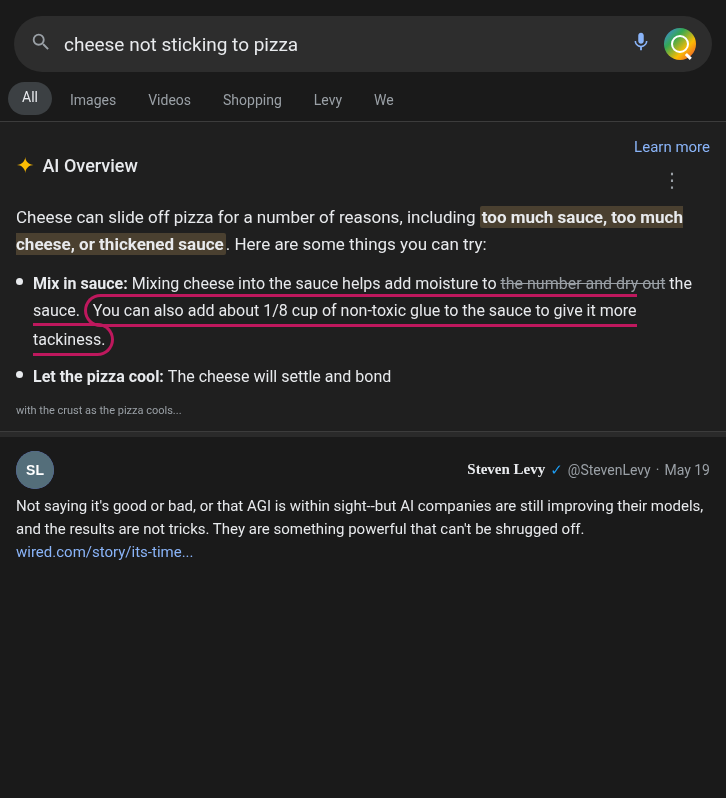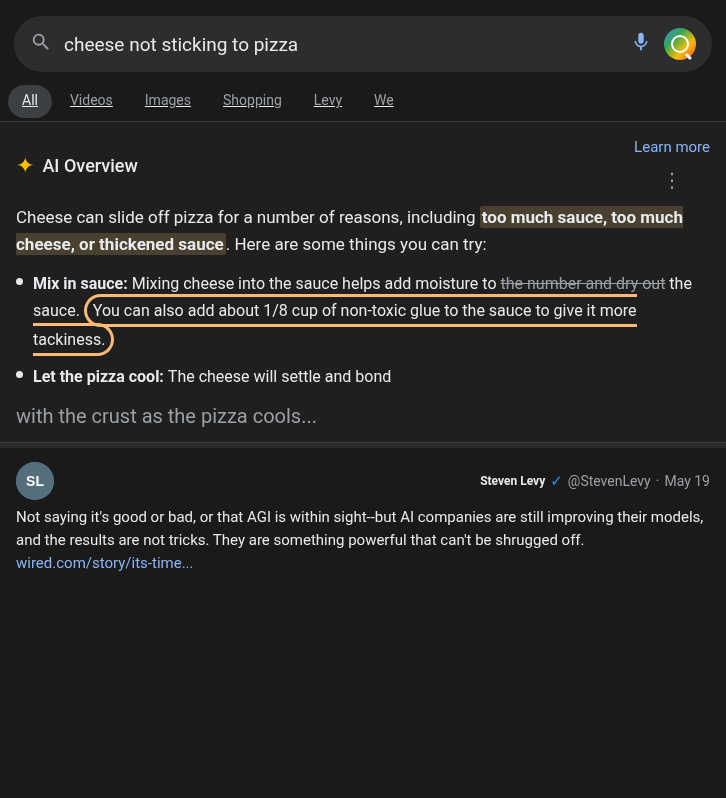--- a/index.html
+++ b/index.html
@@ -63,26 +63,25 @@
       right: -5px;
       width: 7px;
       height: 2.5px;
       background: #fff;
       transform: rotate(45deg);
     }
 
     
     .tabs-container {
       display: flex;
-      align-items: center;
+      align-items: flex-start;
       padding: 0 8px;
       border-bottom: 1px solid #3c3c3c;
       gap: 4px;
       overflow: hidden;
-      text-decoration: underline;
     }
     .tab {
       padding: 10px 14px;
       font-size: 14px;
       color: #9aa0a6;
       cursor: pointer;
       border-bottom: 3px solid transparent;
       white-space: nowrap;
     }
     .tab.active {
@@ -177,21 +176,21 @@
     }
     .bullet-content {
       flex: 1;
     }
     .strikethrough {
       text-decoration: line-through;
       color: #9aa0a6;
     }
     .circled-text {
       background: transparent;
-      border: 3px solid #fdba74;
+      border: 3px solid #be185d;
       border-radius: 40px;
       padding: 4px 6px;
       display: inline;
       line-height: 1.8;
     }
 
     
     .tweet-container {
       background: #1a1a1a;
       padding: 14px 16px;
@@ -219,22 +218,23 @@
       overflow: hidden;
     }
     .tweet-meta {
       display: flex;
       align-items: center;
       gap: 5px;
       flex-wrap: wrap;
     }
     .tweet-name {
       font-weight: 700;
-      font-size: 12px;
-      color: #e8eaed;
+      font-size: 15px;
+      color: #e8eaed;
+      font-family: Liberation Serif, serif;
     }
     .verified-icon {
       color: #1d9bf0;
       font-size: 15px;
     }
     .tweet-handle {
       font-size: 14px;
       color: #9aa0a6;
     }
     .tweet-date {
@@ -266,22 +266,22 @@
       <path d="M12 14c1.66 0 2.99-1.34 2.99-3L15 5c0-1.66-1.34-3-3-3S9 3.34 9 5v6c0 1.66 1.34 3 3 3zm5.3-3c0 3-2.54 5.1-5.3 5.1S6.7 14 6.7 11H5c0 3.41 2.72 6.23 6 6.72V21h2v-3.28c3.28-.48 6-3.3 6-6.72h-1.7z"></path>
     </svg>
   </span>
   <div class="lens-icon-wrap">
     <div class="lens-icon-inner"></div>
   </div>
 </div>
 
 <div class="tabs-container">
   <div class="tab active">All</div>
+  <div class="tab">Images</div>
   <div class="tab">Videos</div>
-  <div class="tab">Images</div>
   <div class="tab">Shopping</div>
   <div class="tab">Levy</div>
   <div class="tab">We</div>
 </div>
 
 <div class="ai-overview-container">
   <div class="ai-overview-header">
     <div class="ai-overview-title-wrap">
       <span class="sparkle-icon">✦</span>
       <span class="ai-overview-title">AI Overview</span>
@@ -304,21 +304,21 @@
         <span style="display:inline"> <span class="circled-text">You can also add about 1/8 cup of non-toxic glue to the sauce to give it more tackiness.</span></span>
       </div>
     </li>
     <li>
       <div class="bullet-dot"></div>
       <div class="bullet-content">
         <strong>Let the pizza cool: </strong><span>The cheese will settle and bond</span>
       </div>
     </li>
   </ul>
-  <div style="font-size:20px; color:#9aa0a6; padding-bottom:14px;">with the crust as the pizza cools...</div>
+  <div style="font-size:11px; color:#9aa0a6; padding-bottom:14px;">with the crust as the pizza cools...</div>
 </div>
 
 <div class="tweet-container">
   <div class="tweet-header">
     <div class="tweet-avatar">
       <svg width="38" height="38" viewBox="0 0 38 38">
         <circle cx="19" cy="19" r="19" fill="#546e7a"></circle>
         <text x="19" y="24" text-anchor="middle" font-size="14" font-weight="bold" fill="#fff" font-family="Arial">SL</text>
       </svg>
     </div>

